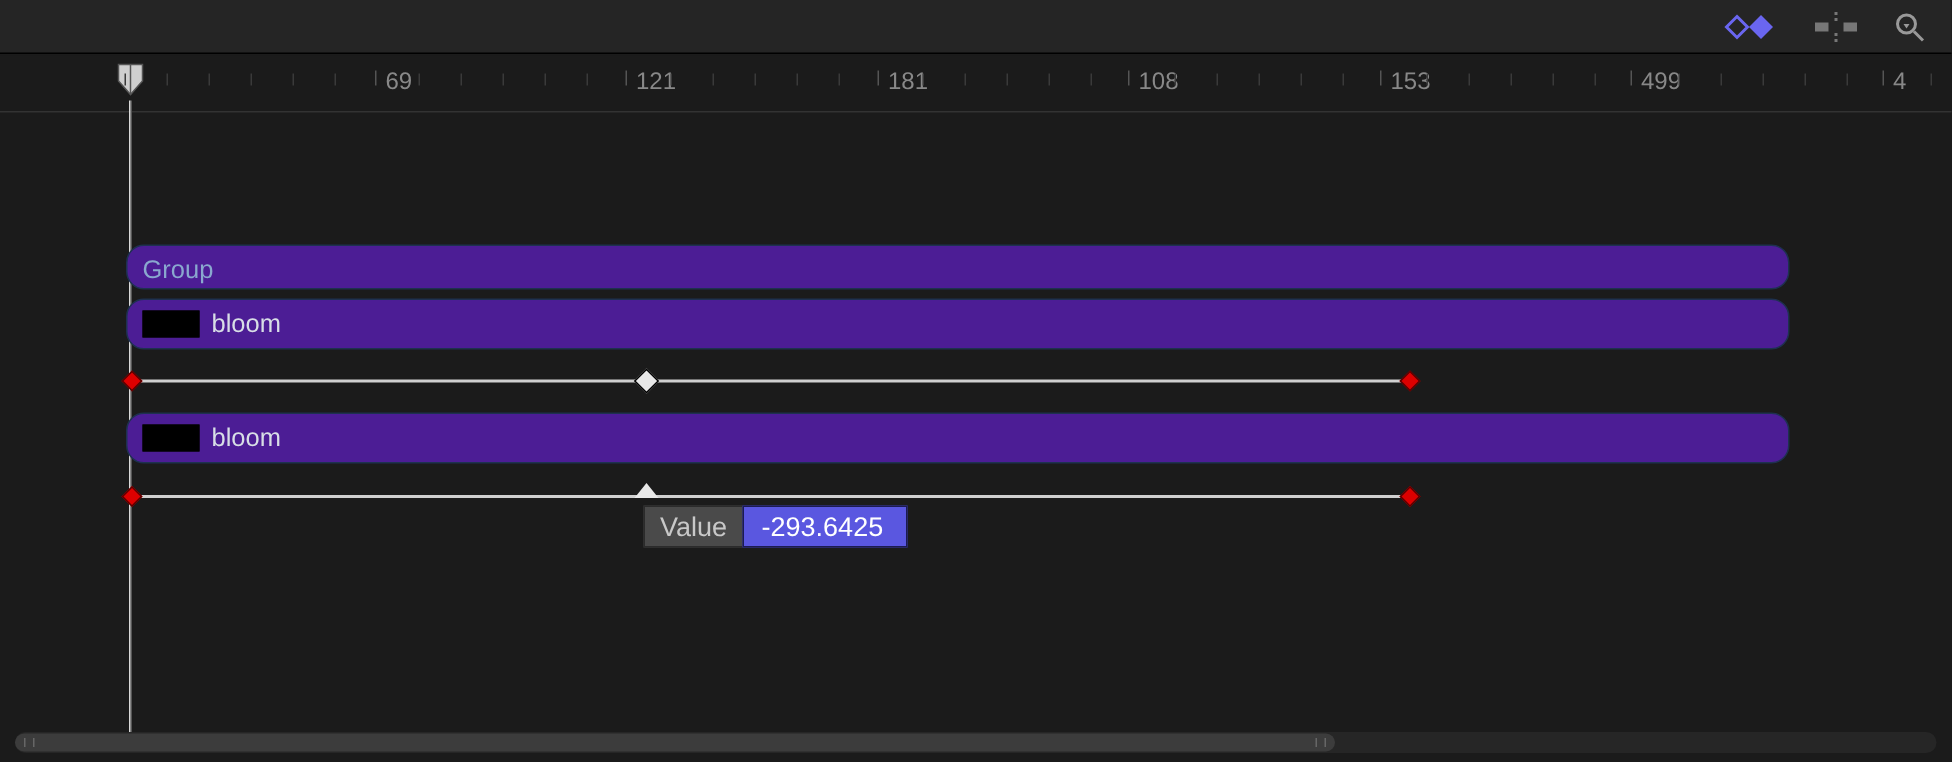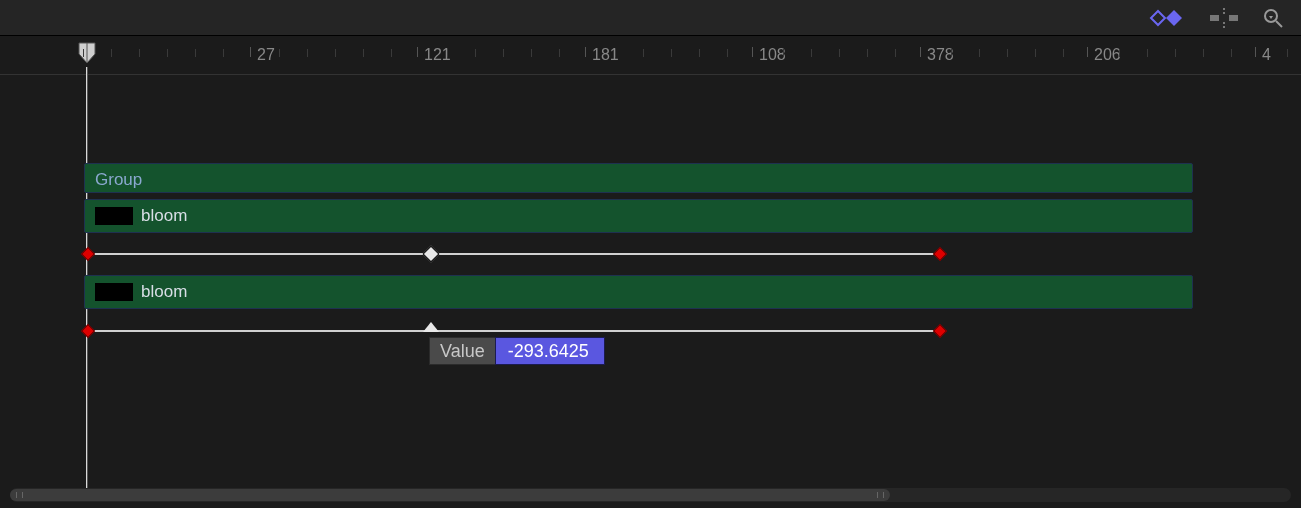--- a/index.html
+++ b/index.html
@@ -66,23 +66,23 @@
     }
 
     
     .tracks {
       position: absolute;
       top: 75px; left: 0; right: 0; bottom: 0;
     }
     .bar {
       position: absolute;
       height: 32px;
-      background: #14532d;
+      background: #4c1d95;
       border: 1px solid #1e3150;
-      border-radius: 2px;
+      border-radius: 12px;
     }
     .bar .bar-label {
       position: absolute;
       left: 10px; top: 6px;
       font-size: 17px;
       color: #8aa8cf;
     }
     .bar.track .bar-label { color: #d8dee6; }
     .thumb {
       display: inline-block;
@@ -197,31 +197,31 @@
 
 <div class="ruler">
   <div class="playhead-flag" style="left:78px">
     <svg width="18" height="22" viewBox="0 0 18 22">
       <path d="M1 1 H17 V12 L9 21 L1 12 Z" fill="#cfcfcf" stroke="#555"></path>
       <line x1="9" y1="1" x2="9" y2="21" stroke="#555"></line>
     </svg>
   </div>
   <div class="playhead-line" style="left:86px"></div>
 <div class="tick" style="left: 250px;"></div>
-    <div class="label" style="left: 254px;">27</div>
+    <div class="label" style="left: 254px;">69</div>
     <div class="tick" style="left: 417px;"></div>
     <div class="label" style="left: 421px;">121</div>
     <div class="tick" style="left: 585px;"></div>
     <div class="label" style="left: 589px;">181</div>
     <div class="tick" style="left: 752px;"></div>
     <div class="label" style="left: 756px;">108</div>
     <div class="tick" style="left: 920px;"></div>
-    <div class="label" style="left: 924px;">378</div>
+    <div class="label" style="left: 924px;">153</div>
     <div class="tick" style="left: 1087px;"></div>
-    <div class="label" style="left: 1091px;">206</div>
+    <div class="label" style="left: 1091px;">499</div>
     <div class="tick" style="left: 1255px;"></div>
     <div class="label" style="left: 1259px;">4</div>
     <div class="tick minor" style="left: 83px;"></div>
     <div class="tick minor" style="left: 111px;"></div>
     <div class="tick minor" style="left: 139px;"></div>
     <div class="tick minor" style="left: 167px;"></div>
     <div class="tick minor" style="left: 195px;"></div>
     <div class="tick minor" style="left: 223px;"></div>
     <div class="tick minor" style="left: 279px;"></div>
     <div class="tick minor" style="left: 307px;"></div>

